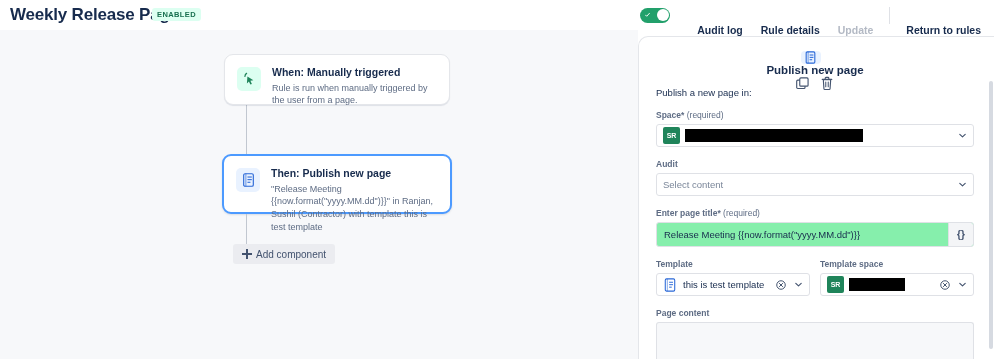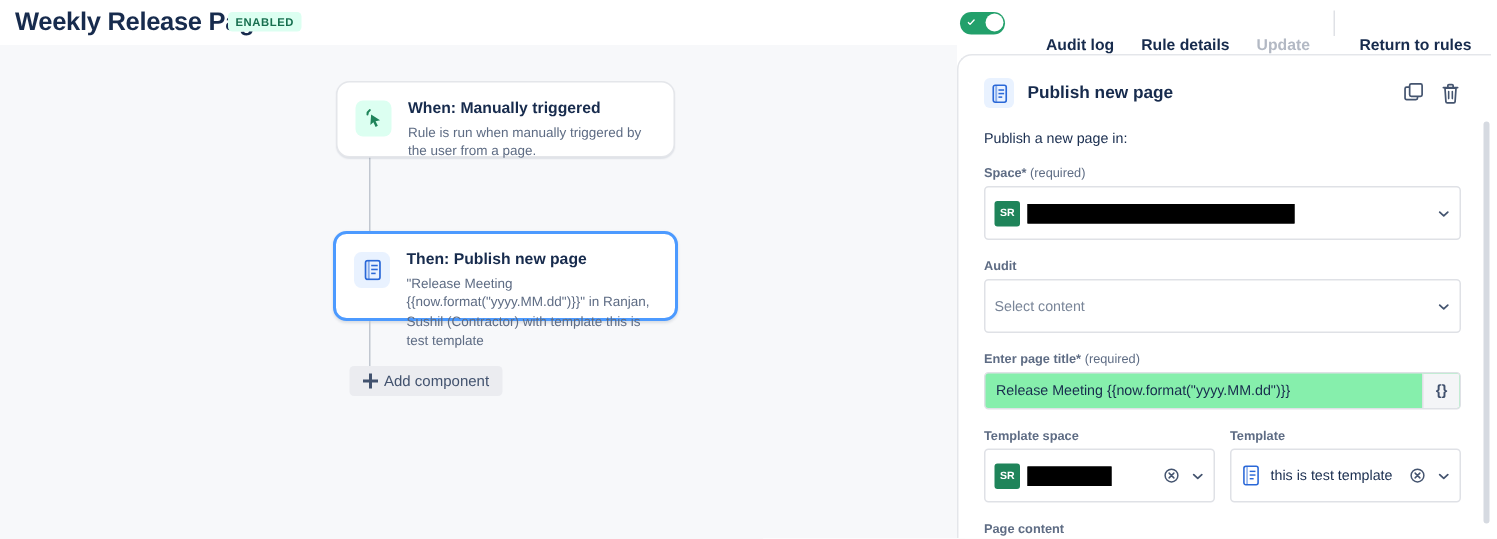--- a/index.html
+++ b/index.html
@@ -100,41 +100,41 @@
   
   .panel {
     position: absolute; left: 638px; top: 36px;
     width: 356px; height: 323px;
     background: #ffffff;
     border: 1px solid #e4e6ea; border-bottom: none; border-right: none;
     border-top-left-radius: 10px;
     overflow: hidden;
   }
   .panel-inner { position: absolute; left: 0; top: 0; width: 352px; padding: 14px 17px 0 17px; }
-  .panel-head { display: flex; align-items: center; height: 22px; }
+  .panel-head { display: flex; align-items: center; height: 22px; flex-direction: column; }
   .panel-head-icon {
     width: 20px; height: 20px; border-radius: 4px; background: #e9f2ff;
     display: flex; align-items: center; justify-content: center; margin-right: 9px;
   }
   .panel-title { font-size: 11.5px; font-weight: bold; color: #172b4d; flex: 1 1 auto; }
   .panel-actions { display: flex; align-items: center; gap: 10px; }
   .icon-btn { cursor: pointer; display: block; line-height: 0; }
   .learn-link {
     display: block; font-size: 9.5px; color: #2a68d8;
     margin-top: 12px; text-decoration: none; cursor: pointer;
   }
   .section-text { font-size: 9.5px; color: #172b4d; margin-top: 14px; }
   .field-label {
     font-size: 8.5px; color: #5e6c84; font-weight: bold;
     margin-top: 12px; margin-bottom: 4px;
   }
   .field-label .req { color: #5e6c84; font-weight: normal; }
   .field-label .star { color: #5e6c84; }
   .input {
-    height: 36px; border: 1px solid #dfe1e6; border-radius: 3px;
+    height: 23px; border: 1px solid #dfe1e6; border-radius: 3px;
     background: #ffffff; display: flex; align-items: center;
     padding: 0 6px; font-size: 9.5px; color: #172b4d; cursor: pointer;
   }
   .input.placeholder-text { color: #7a8699; }
   .input .grow { flex: 1 1 auto; min-width: 0; overflow: hidden; white-space: nowrap; }
   .chev {
     width: 9px; height: 9px; flex: 0 0 auto; margin-left: 4px;
   }
   .avatar-sq {
     width: 17px; height: 17px; border-radius: 2px; background: #1f845a;
@@ -301,53 +301,53 @@
         <span>Enter page title</span><span class="star">*</span>
         <span class="req">(required)</span>
       </div>
       <div class="title-input">
         <div class="txt">Release Meeting {{now.format("yyyy.MM.dd")}}</div>
         <div class="smartvalue-btn">{}</div>
       </div>
 
       <div class="two-col">
         <div class="col">
-          <div class="field-label">Template space</div>
-          <div class="input">
-            <span class="avatar-sq">SR</span>
-            <span class="grow redacted" style="max-width:56px;"></span>
-            <svg class="clear-x" viewBox="0 0 12 12" style="margin-left:auto;">
-              <circle cx="6" cy="6" r="5.1" fill="none" stroke="#44546f" stroke-width="1.2"></circle>
-              <path d="M4.1 4.1 L7.9 7.9 M7.9 4.1 L4.1 7.9" stroke="#44546f" stroke-width="1.2" stroke-linecap="round"></path>
-            </svg>
-            <svg class="chev" viewBox="0 0 10 10">
-              <path d="M2 3.8 L5 6.6 L8 3.8" stroke="#44546f" stroke-width="1.3" fill="none" stroke-linecap="round" stroke-linejoin="round"></path>
-            </svg>
-          </div>
-        </div>
-        <div class="col">
           <div class="field-label">Template</div>
           <div class="input">
             <svg class="doc-mini" viewBox="0 0 14 16">
               <rect x="1.6" y="1.0" width="10.8" height="14" rx="1.5" fill="#ffffff" stroke="#2a68d8" stroke-width="1.2"></rect>
               <rect x="3.3" y="1.0" width="1.4" height="14" fill="#2a68d8" opacity="0.45"></rect>
               <rect x="6.0" y="4.3" width="4.4" height="1.1" fill="#2a68d8"></rect>
               <rect x="6.0" y="7.1" width="4.4" height="1.1" fill="#2a68d8"></rect>
               <rect x="6.0" y="9.9" width="3.0" height="1.1" fill="#2a68d8"></rect>
             </svg>
             <span class="grow">this is test template</span>
             <svg class="clear-x" viewBox="0 0 12 12">
               <circle cx="6" cy="6" r="5.1" fill="none" stroke="#44546f" stroke-width="1.2"></circle>
               <path d="M4.1 4.1 L7.9 7.9 M7.9 4.1 L4.1 7.9" stroke="#44546f" stroke-width="1.2" stroke-linecap="round"></path>
             </svg>
             <svg class="chev" viewBox="0 0 10 10">
               <path d="M2 3.8 L5 6.6 L8 3.8" stroke="#44546f" stroke-width="1.3" fill="none" stroke-linecap="round" stroke-linejoin="round"></path>
             </svg>
           </div>
         </div>
+        <div class="col">
+          <div class="field-label">Template space</div>
+          <div class="input">
+            <span class="avatar-sq">SR</span>
+            <span class="grow redacted" style="max-width:56px;"></span>
+            <svg class="clear-x" viewBox="0 0 12 12" style="margin-left:auto;">
+              <circle cx="6" cy="6" r="5.1" fill="none" stroke="#44546f" stroke-width="1.2"></circle>
+              <path d="M4.1 4.1 L7.9 7.9 M7.9 4.1 L4.1 7.9" stroke="#44546f" stroke-width="1.2" stroke-linecap="round"></path>
+            </svg>
+            <svg class="chev" viewBox="0 0 10 10">
+              <path d="M2 3.8 L5 6.6 L8 3.8" stroke="#44546f" stroke-width="1.3" fill="none" stroke-linecap="round" stroke-linejoin="round"></path>
+            </svg>
+          </div>
+        </div>
       </div>
 
       <div class="field-label">Page content</div>
       <div class="page-content-box"></div>
 
     </div>
     <div class="scrollbar"></div>
   </div>
 
 </div>

